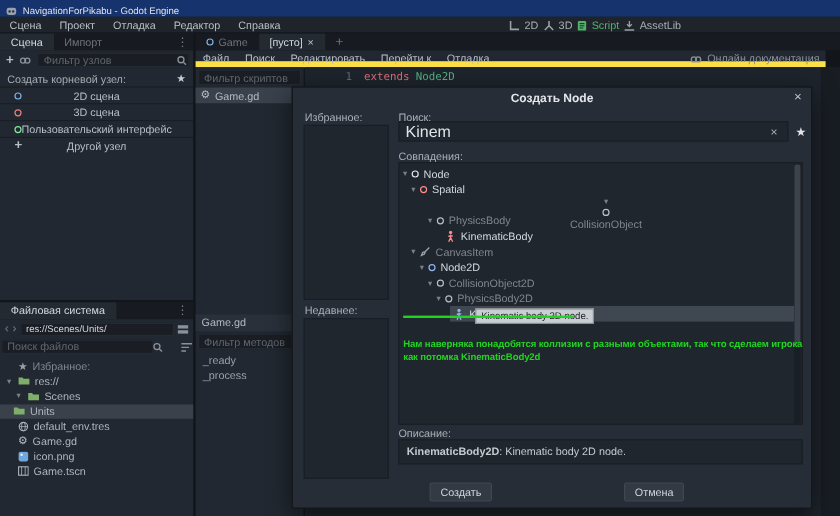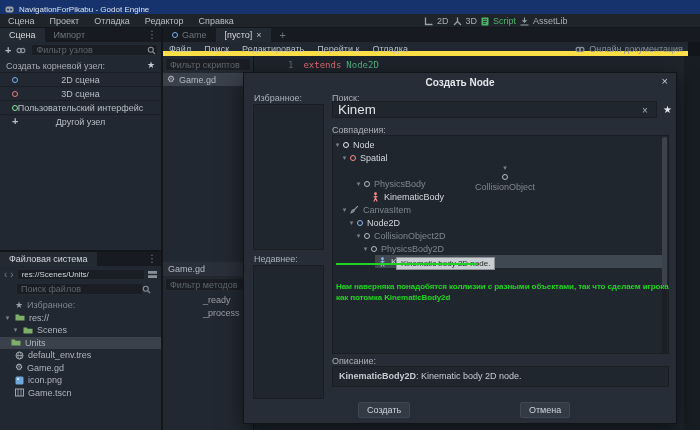--- a/index.html
+++ b/index.html
@@ -49,39 +49,39 @@
   .opt .oic { position:absolute; left:12px; display:flex; align-items:center; }
   .opt-l { width:100%; text-align:center; color:#b9bfc7; }
 
   
   #fs-panel { left:0; top:252px; width:161px; height:178px; background:#222831; }
   #fs-bread { position:absolute; left:0; top:15px; width:161px; height:15px;
               display:flex; align-items:center; gap:3px; padding:0 4px; }
   .navchev { color:#79808a; font-size:10px; }
   #fs-path { flex:1; height:11px; font-size:8px; display:flex; align-items:center; }
   #fs-search { position:absolute; left:0; top:30px; width:161px; height:14px;
-               display:flex; align-items:center; gap:15px; padding:0 16px; }
+               display:flex; align-items:center; gap:15px; padding:0 1px; }
   #fs-tree { position:absolute; left:0; top:47px; width:161px; }
   .frow { height:12.5px; display:flex; align-items:center; gap:4px; color:#aeb4bc; }
   .frow.sel { background:#3a414b; }
 
   
   #se-tabs { left:163px; top:28px; width:537px; height:14px; background:#171b21; display:flex; }
   #se-menu { left:163px; top:42px; width:525px; height:14px; background:#222831; border-bottom:5px solid #fde047; }
   #se-menu .menu-items { left:6px; gap:13px; }
   #docs-link { position:absolute; right:5px; top:0; height:14px; display:flex; align-items:center; gap:4px; color:#8a9199; }
   #scripts-panel { left:163px; top:56px; width:90px; height:374px; background:#222831; }
   #scripts-filter { position:absolute; left:2px; top:2px; width:86px; height:13px; }
   #scripts-list { position:absolute; left:0; top:17px; width:90px; }
   .srow { height:13px; display:flex; align-items:center; gap:4px; padding:0 4px; color:#b4bac2; }
   .srow.sel { background:#3a414b; }
   #script-name-hdr { position:absolute; left:0; top:206px; width:90px; height:14px; background:#2a303a;
                      display:flex; align-items:center; padding:0 5px; color:#b4bac2; }
   #methods-filter { position:absolute; left:2px; top:222px; width:86px; height:13px; }
-  #methods-list { position:absolute; left:0; top:238px; width:90px;padding-left:34px; }
+  #methods-list { position:absolute; left:0; top:238px; width:90px; }
   .mrow { height:12.5px; display:flex; align-items:center; padding:0 6px; color:#9aa0a8; }
   #code-area { left:254px; top:56px; width:446px; height:374px; background:#1e242c; }
   #code-line { position:absolute; left:34px; top:4px; font-family:"DejaVu Sans Mono",monospace; font-size:9px; }
   #code-line .num { color:#5f6a74; margin-right:10px; }
   #code-line .kw { color:#e06c75; margin-right:5px; }
   #code-line .typ { color:#53b383; }
   #code-right-strip { left:684px; top:56px; width:16px; height:374px; background:#181d23; }
 
   
   #dialog { left:243px; top:72px; width:434px; height:352px; background:#272d36;

